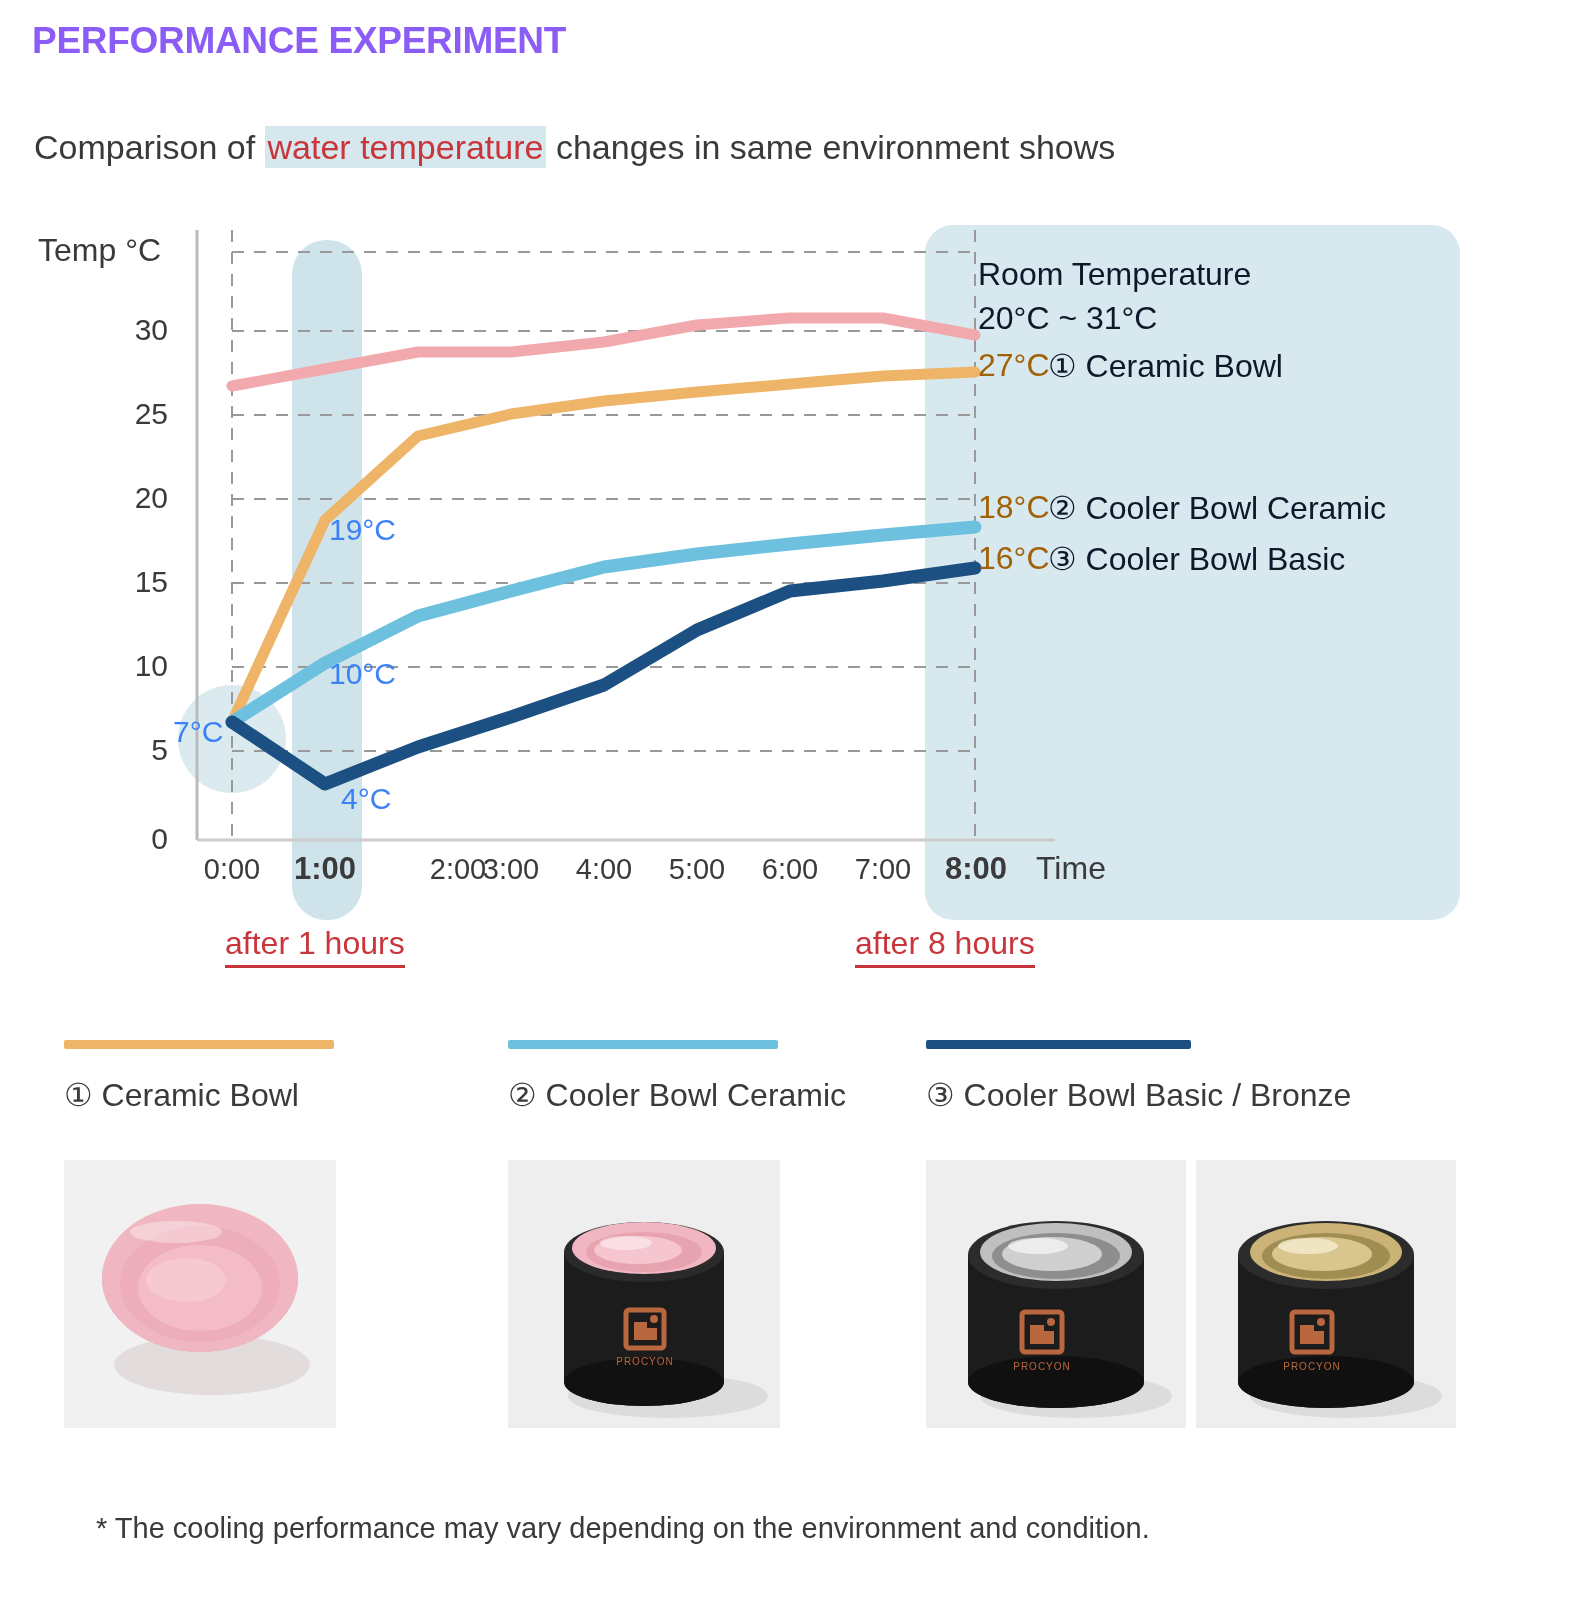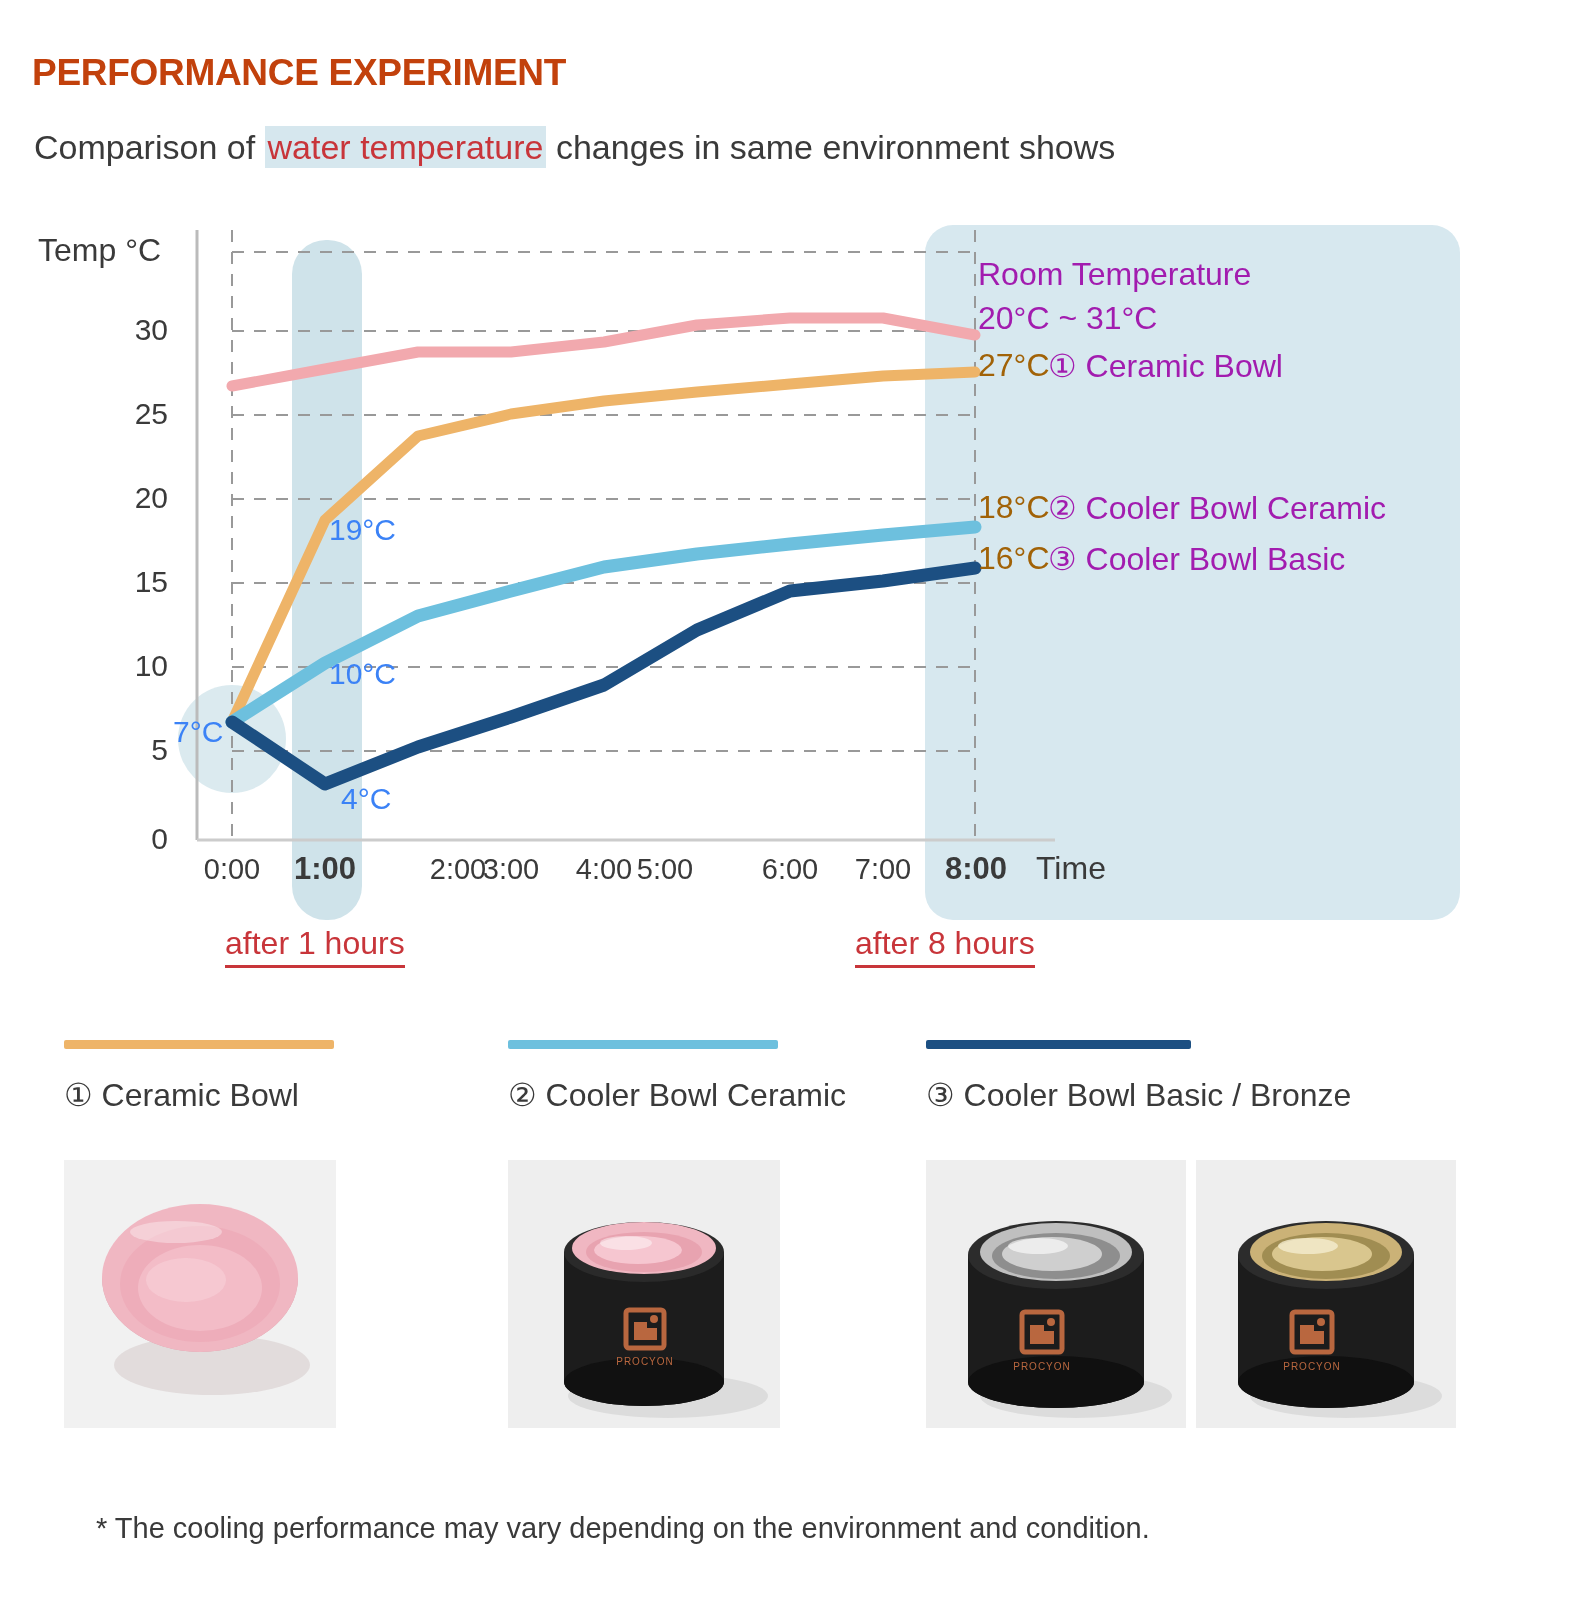--- a/index.html
+++ b/index.html
@@ -15,22 +15,21 @@
   }
 
   
   #title {
     position: absolute;
     left: 32px;
     top: 20px;
     font-size: 37px;
     font-weight: bold;
     letter-spacing: -0.3px;
-    color: #c2410c;
-    margin-top: 32px;
+    color: #8b5cf6;
   }
   #subtitle {
     position: absolute;
     left: 34px;
     top: 128px;
     font-size: 34px;
     color: #3a3a3a;
     white-space: nowrap;
   }
   #subtitle .hl {
@@ -74,21 +73,21 @@
     color: #3a3a3a;
     text-align: center;
     width: 110px;
   }
   .xtick.bold { font-weight: bold; font-size: 31px; }
 
   .legend-txt {
     position: absolute;
     white-space: nowrap;
     font-size: 32px;
-    color: #a21caf;
+    color: #0f172a;
   }
   .legend-val {
     position: absolute;
     white-space: nowrap;
     font-size: 32px;
     color: #a16207;
   }
 
   .after-lbl {
     position: absolute;
@@ -183,21 +182,21 @@
   <div class="ytick" style="left:108px; top:355px;">15</div>
   <div class="ytick" style="left:108px; top:439px;">10</div>
   <div class="ytick" style="left:108px; top:523px;">5</div>
   <div class="ytick" style="left:108px; top:612px;">0</div>
 
   <div class="xtick" style="left:177px; top:643px;">0:00</div>
   <div class="xtick bold" style="left:270px; top:641px;">1:00</div>
   <div class="xtick" style="left:363px; top:643px;margin-left:40px;">2:00</div>
   <div class="xtick" style="left:456px; top:643px;">3:00</div>
   <div class="xtick" style="left:549px; top:643px;">4:00</div>
-  <div class="xtick" style="left:610px; top:643px;">5:00</div>
+  <div class="xtick" style="left:642px; top:643px;">5:00</div>
   <div class="xtick" style="left:735px; top:643px;">6:00</div>
   <div class="xtick" style="left:828px; top:643px;">7:00</div>
   <div class="xtick bold" style="left:921px; top:641px;">8:00</div>
 
   <div class="ann" style="left:173px; top:505px;">7°C</div>
   <div class="ann" style="left:329px; top:303px;">19°C</div>
   <div class="ann" style="left:329px; top:447px;">10°C</div>
   <div class="ann" style="left:341px; top:572px;">4°C</div>
 
   <div class="legend-txt" style="left:978px; top:46px;">Room Temperature</div>

